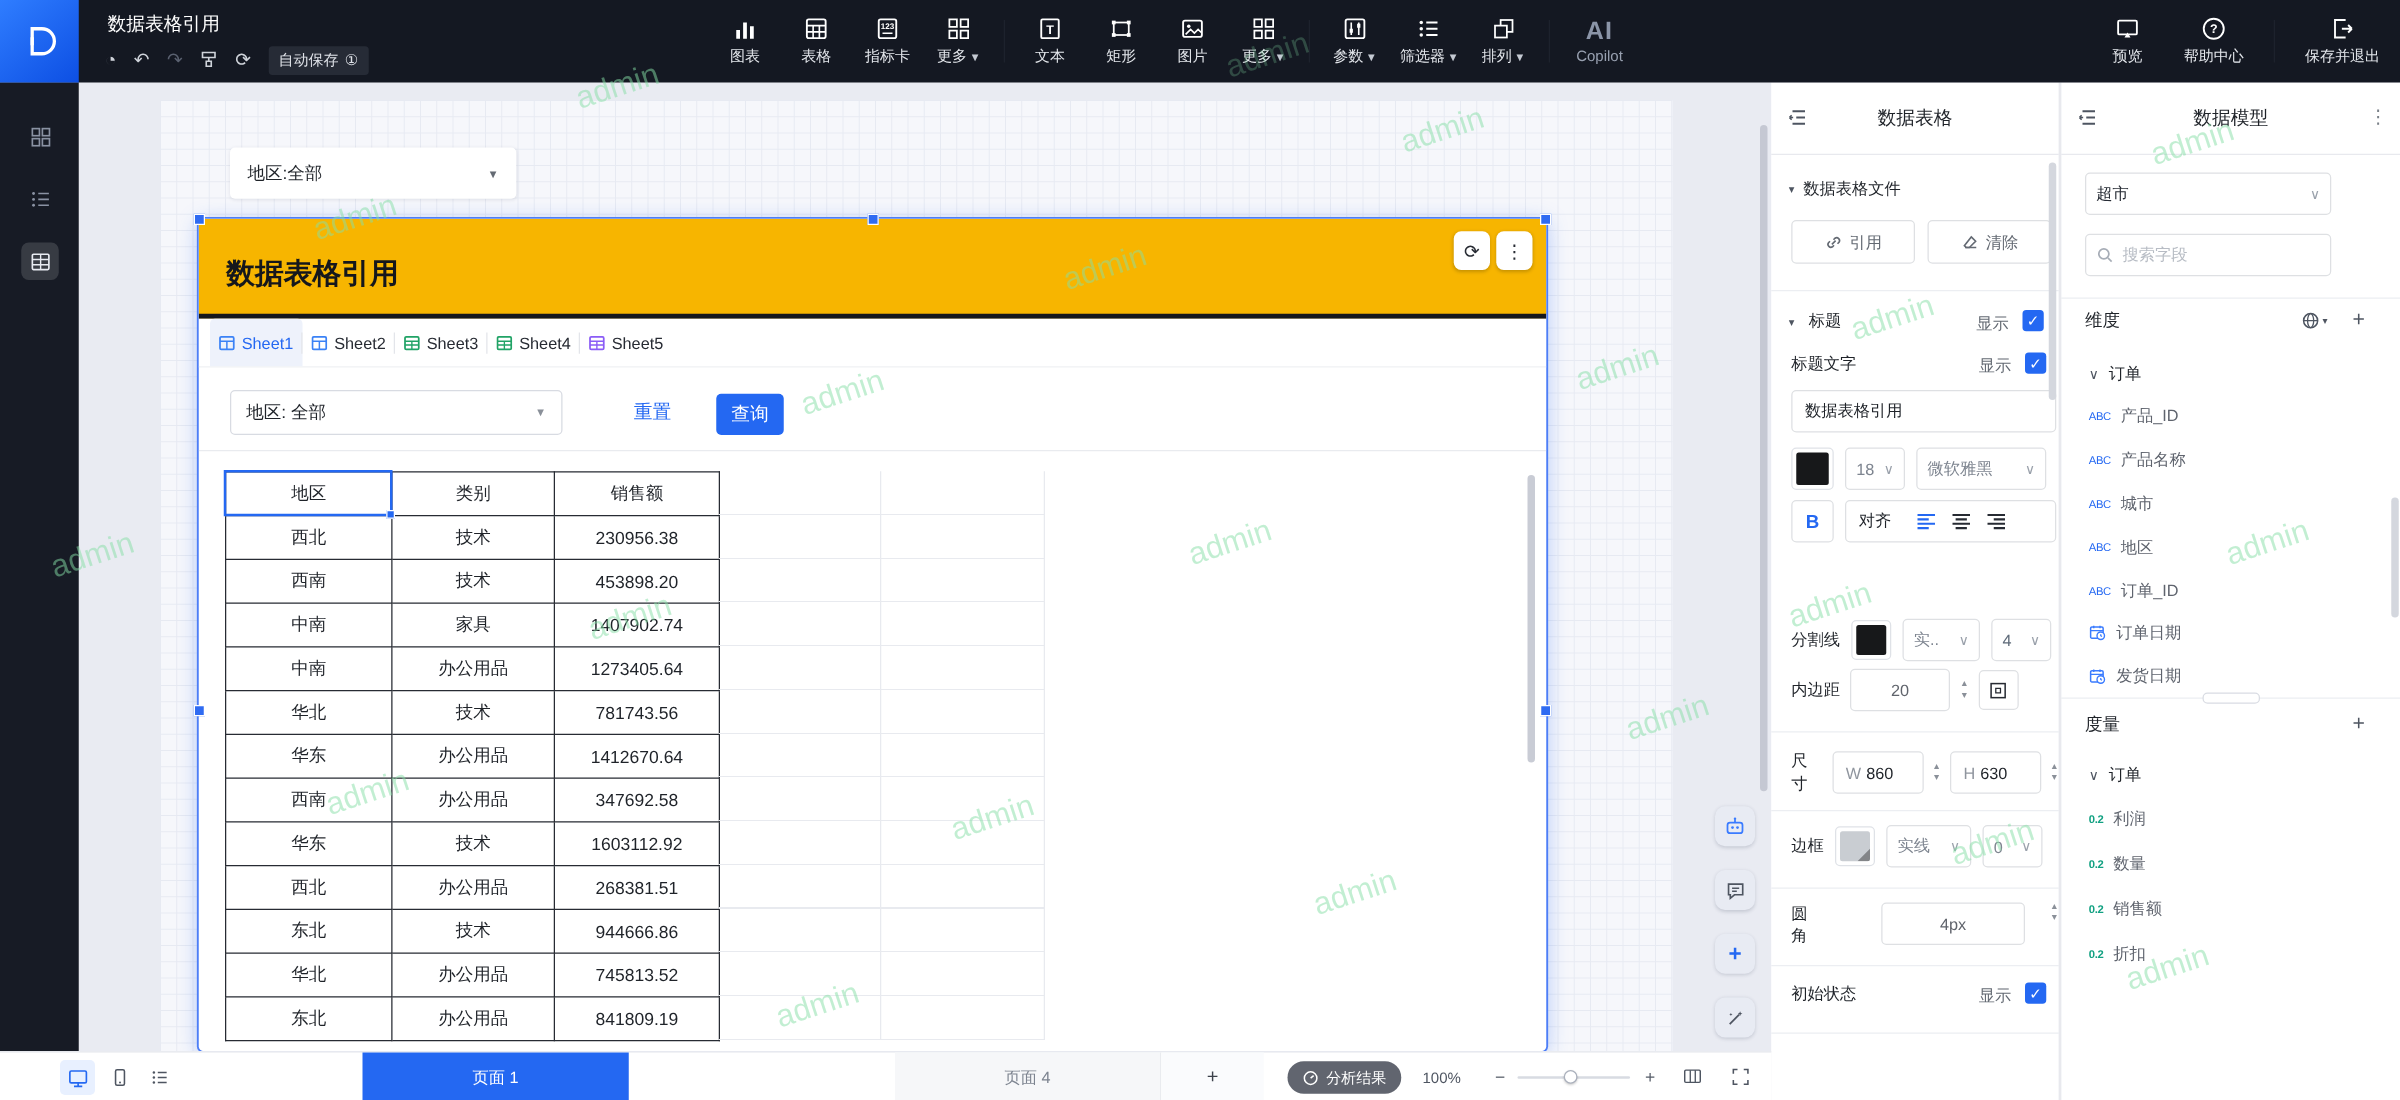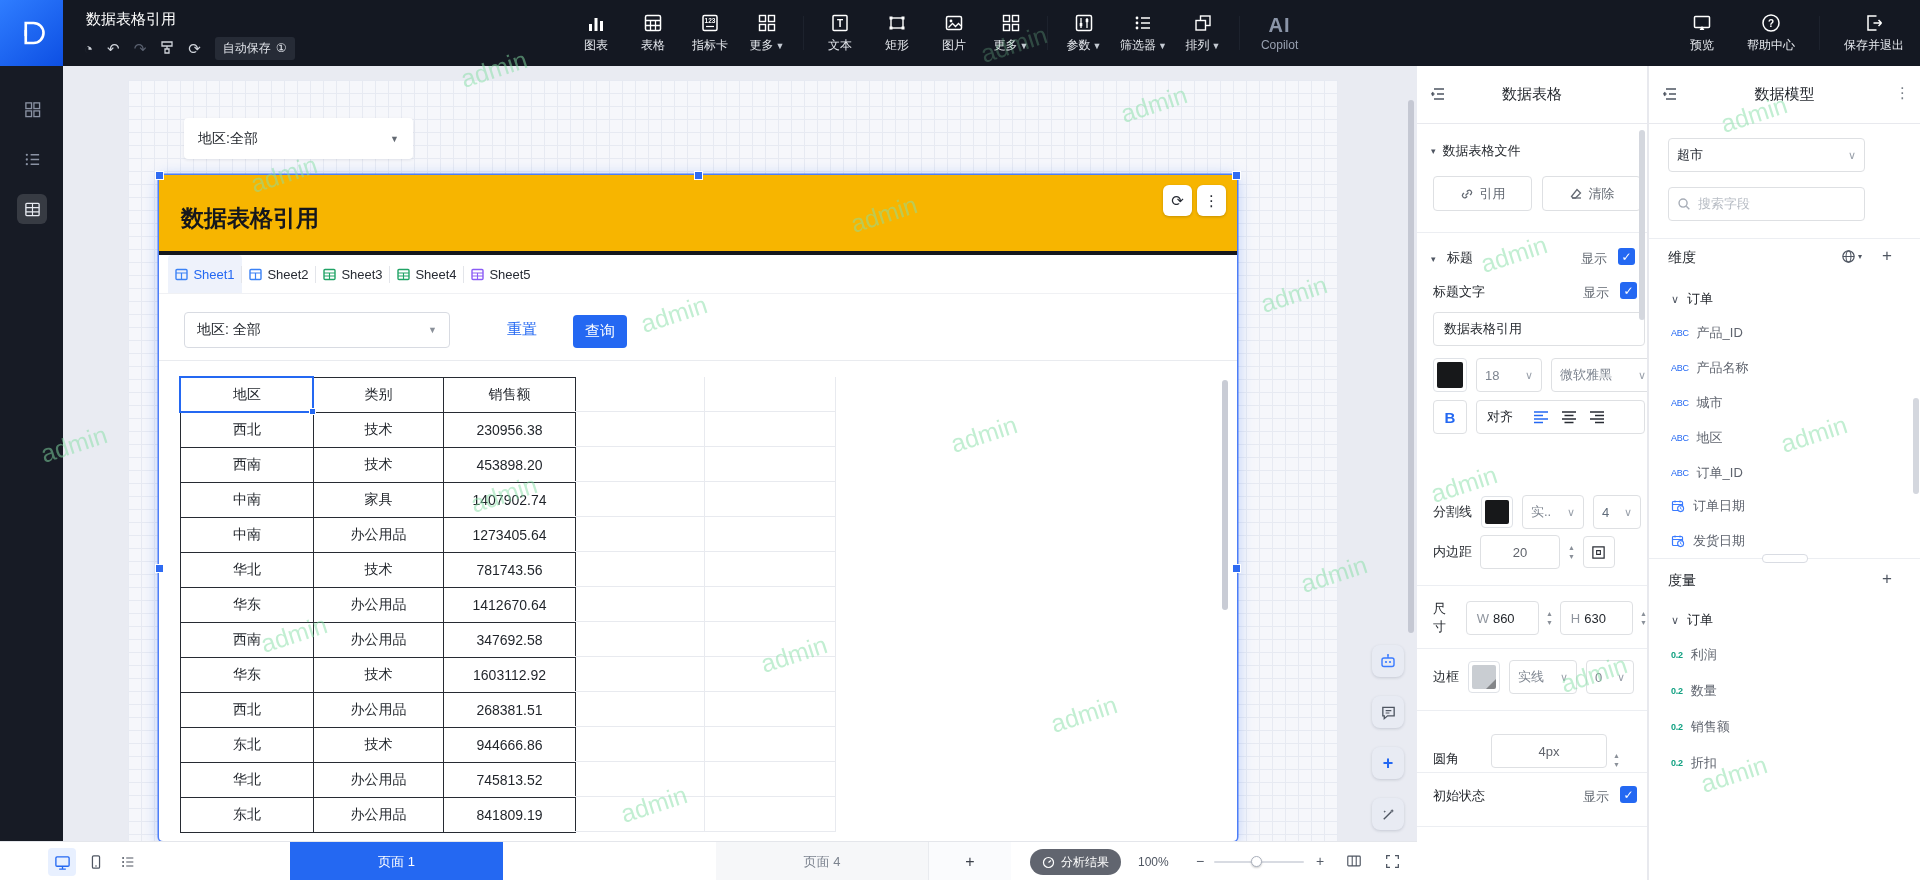--- a/index.html
+++ b/index.html
@@ -542,21 +542,21 @@
       <span class="cb" style="top:0;right:10px;">
           <span>✓</span>
         </span>
     </div>
     <div class="r inputbox" style="left:16px;top:246px;width:212px;">数据表格引用</div>
 
     <div class="r" style="left:16px;top:292px;display:flex;gap:9px;">
       <div class="swatchbox">
           <div class="sw" style="background:#17181a;"></div>
         </div>
-      <div class="sel" style="width:66px;">
+      <div class="sel" style="width:48px;">
           <span>18</span>
           <span class="caret">∨</span>
         </div>
       <div class="sel" style="width:104px;">
           <span>微软雅黑</span>
           <span class="caret">∨</span>
         </div>
     </div>
 
     <div class="r" style="left:16px;top:334px;display:flex;gap:9px;">
@@ -637,21 +637,21 @@
           <span>实线</span>
           <span class="caret">∨</span>
         </div>
       <div class="sel" style="width:48px;">
           <span>0</span>
           <span class="caret">∨</span>
         </div>
     </div>
     <div class="r p-div" style="top:644px;"></div>
 
-    <div class="r" style="left:16px;top:656px;display:flex;align-items:flex-end;gap:6px;margin-top:12px;">
+    <div class="r" style="left:16px;top:656px;display:flex;align-items:flex-start;gap:20px;">
       <span class="lbl13">圆角</span>
       <div class="inputbox" style="width:116px;margin-left:26px;color:#60646c;justify-content:center;">4px</div>
       <div class="stepbtns">
           <span>▲</span>
           <span>▼</span>
         </div>
     </div>
     <div class="r p-div" style="top:706px;"></div>
 
     <div class="r" style="left:16px;top:720px;width:214px;height:20px;">

